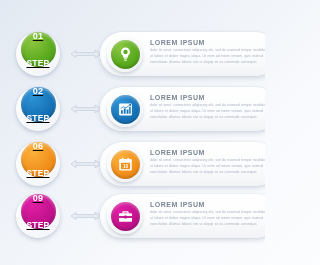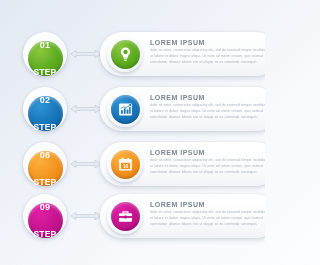--- a/index.html
+++ b/index.html
@@ -28,31 +28,32 @@
     height: 50px;
   }
   .step-row.r0 { top: 30px; }
   .step-row.r1 { top: 85px; }
   .step-row.r2 { top: 140px; }
   .step-row.r3 { top: 192px; }
 
   
   .badge-outer {
     position: absolute;
-    left: 23px;
+    left: 16px;
     top: 2px;
     width: 44px;
     height: 44px;
     border-radius: 50%;
     background: linear-gradient(145deg, #ffffff 0%, #f2f4f8 100%);
     box-shadow: 0 2px 4px rgba(120,135,160,0.35),
                 0 0 1px rgba(120,135,160,0.4);
     display: flex;
-    align-items: flex-end;
-    justify-content: center;
+    align-items: flex-start;
+    justify-content: center;
+    text-decoration: underline;
   }
   .badge {
     width: 35px;
     height: 35px;
     border-radius: 50%;
     display: flex;
     flex-direction: column;
     align-items: center;
     justify-content: center;
     color: #ffffff;

